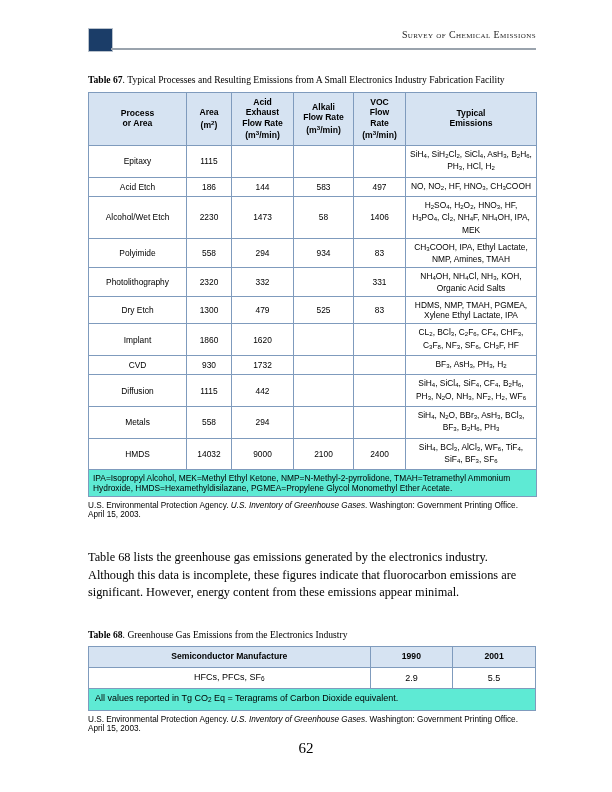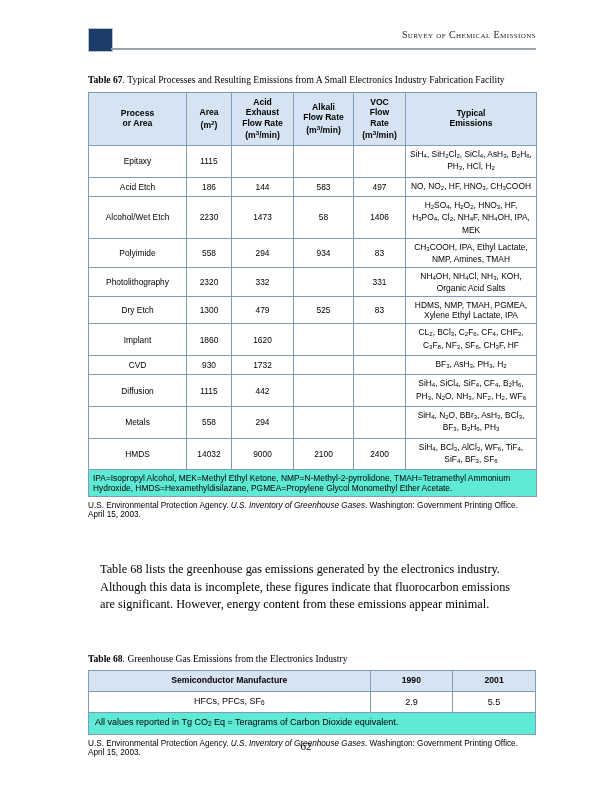--- a/index.html
+++ b/index.html
@@ -125,21 +125,21 @@
     line-height: 9px;
     margin: 4px 0 0 0;
   }
   .source i { font-style: italic; }
 
   
   .body-par {
     font-family: "Liberation Serif", serif;
     font-size: 12.3px;
     line-height: 17.5px;
-    margin: 12px;
+    margin: 0;
     text-align: left;
   }
 
   .spacer-a { height: 27px; }
   .spacer-b { height: 30px; }
 
   
   table.t68 th {
     background: #d6e3f2;
     font-size: 9.2px;
@@ -153,21 +153,21 @@
   }
 
   
   .page-footer {
     position: absolute;
     left: 0;
     top: 740px;
     width: 612px;
     text-align: center;
     font-family: "Liberation Serif", serif;
-    font-size: 11px;
+    font-size: 15px;
     color: #000;
   }
 </style>
 </head>
 <body>
 
 <div class="page-header">
   <div class="header-logo"></div>
   <div class="header-rule"></div>
   <div class="header-title">Survey of Chemical Emissions</div>

